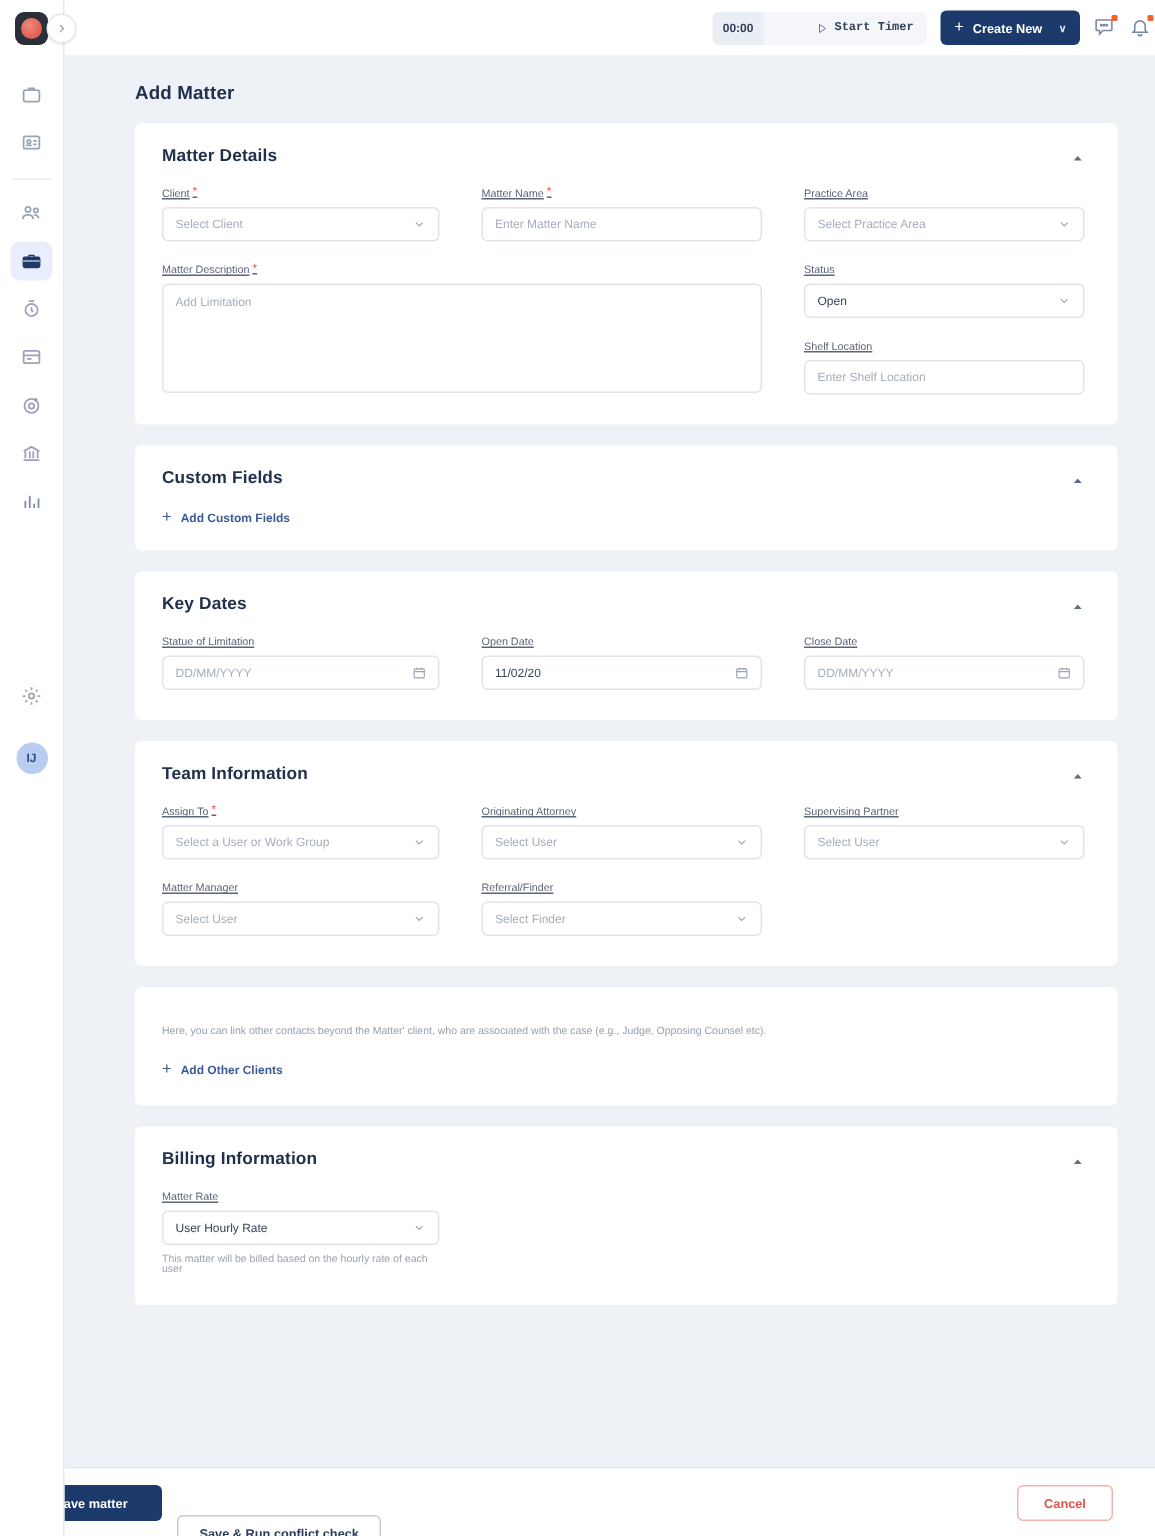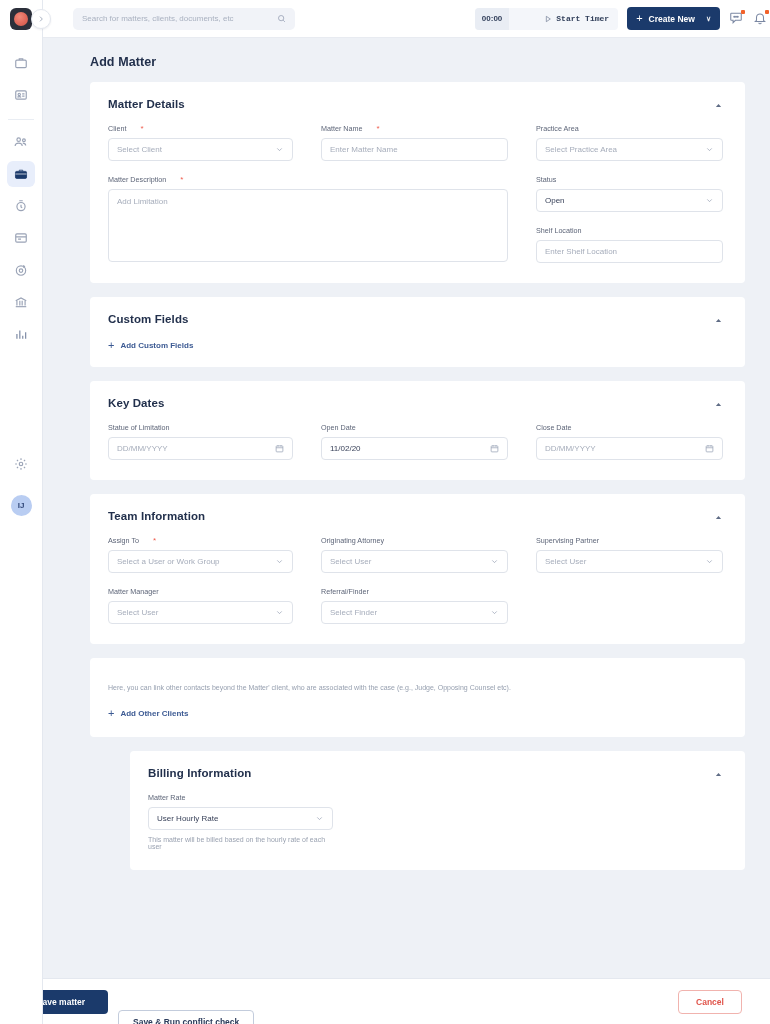--- a/index.html
+++ b/index.html
@@ -125,21 +125,21 @@
 
   
   .row { display: flex; gap: 28px; margin-top: 14px; }
   .col { display: flex; flex-direction: column; }
   .w1 { width: 185px; flex: 0 0 185px; }
   .w2 { width: 187px; flex: 0 0 187px; }
   .w3 { width: 187px; flex: 0 0 187px; }
   .wide { width: 400px; flex: 0 0 400px; }
   .fld-label {
     font-size: 7.2px; color: #5d6578; margin-bottom: 5px;
-    display: flex; align-items: center; gap: 14px;
+    display: flex; gap: 2px; text-decoration: underline;
   }
   .req { color: #ef5b4c; font-size: 8px; line-height: 1; }
   .input {
     height: 23px; border: 1px solid #dfe3ea; border-radius: 4px;
     background: #fff; display: flex; align-items: center;
     padding: 0 8px; justify-content: space-between;
   }
   .input .txt { font-size: 8px; color: #a6adbb; }
   .input .txt.filled { color: #39425a; }
   .input svg { width: 9px; height: 9px; flex: 0 0 9px; }
@@ -155,21 +155,21 @@
   }
   .addlink .p { font-size: 11px; font-weight: normal; line-height: 1; color: #3c5a93; }
   .hint { font-size: 7px; color: #9aa2b1; margin-top: 6px; }
 
   
   .sec-matter { padding-bottom: 20px; }
   .sec-custom { padding-bottom: 16px; }
   .sec-keydates { padding-bottom: 20px; }
   .sec-team { padding-bottom: 20px; }
   .sec-other { padding-bottom: 18px; }
-  .sec-billing { padding-bottom: 20px; margin-left: 40px; }
+  .sec-billing { padding-bottom: 20px; }
 
   
   .footer {
     position: absolute; left: 0; right: 0; bottom: 0; height: 46px;
     background: #fff; border-top: 1px solid #e4e8ef;
     display: flex; align-items: center; padding: 0 28px 0 14px;
     gap: 10px;
   }
   .btn {
     height: 24px; border-radius: 4px; font-size: 8.5px; font-weight: bold;
@@ -266,27 +266,20 @@
 
   <div class="collapse-btn">
     <svg viewBox="0 0 24 24" fill="none" stroke="#9aa3b6" stroke-width="2.6" width="8" height="8">
         <path d="M9 5l7 7-7 7"></path>
       </svg>
   </div>
 
   <div class="main">
 
     <div class="topbar">
-      <div class="search-box">
-        <span class="ph">Search for matters, clients, documents, etc</span>
-        <svg viewBox="0 0 24 24" fill="none" stroke="#9aa3b6" stroke-width="2.2">
-          <circle cx="11" cy="11" r="7"></circle>
-            <path d="M16.5 16.5L21 21"></path>
-        </svg>
-      </div>
 
       <div class="topbar-right">
         <div class="timer">
           <div class="timer-val">00:00</div>
           <div class="timer-start">
             <svg viewBox="0 0 24 24" fill="none" stroke="#6b7790" stroke-width="2">
                 <path d="M7 4l12 8-12 8z"></path>
               </svg>
             <span>Start Timer</span>
           </div>

